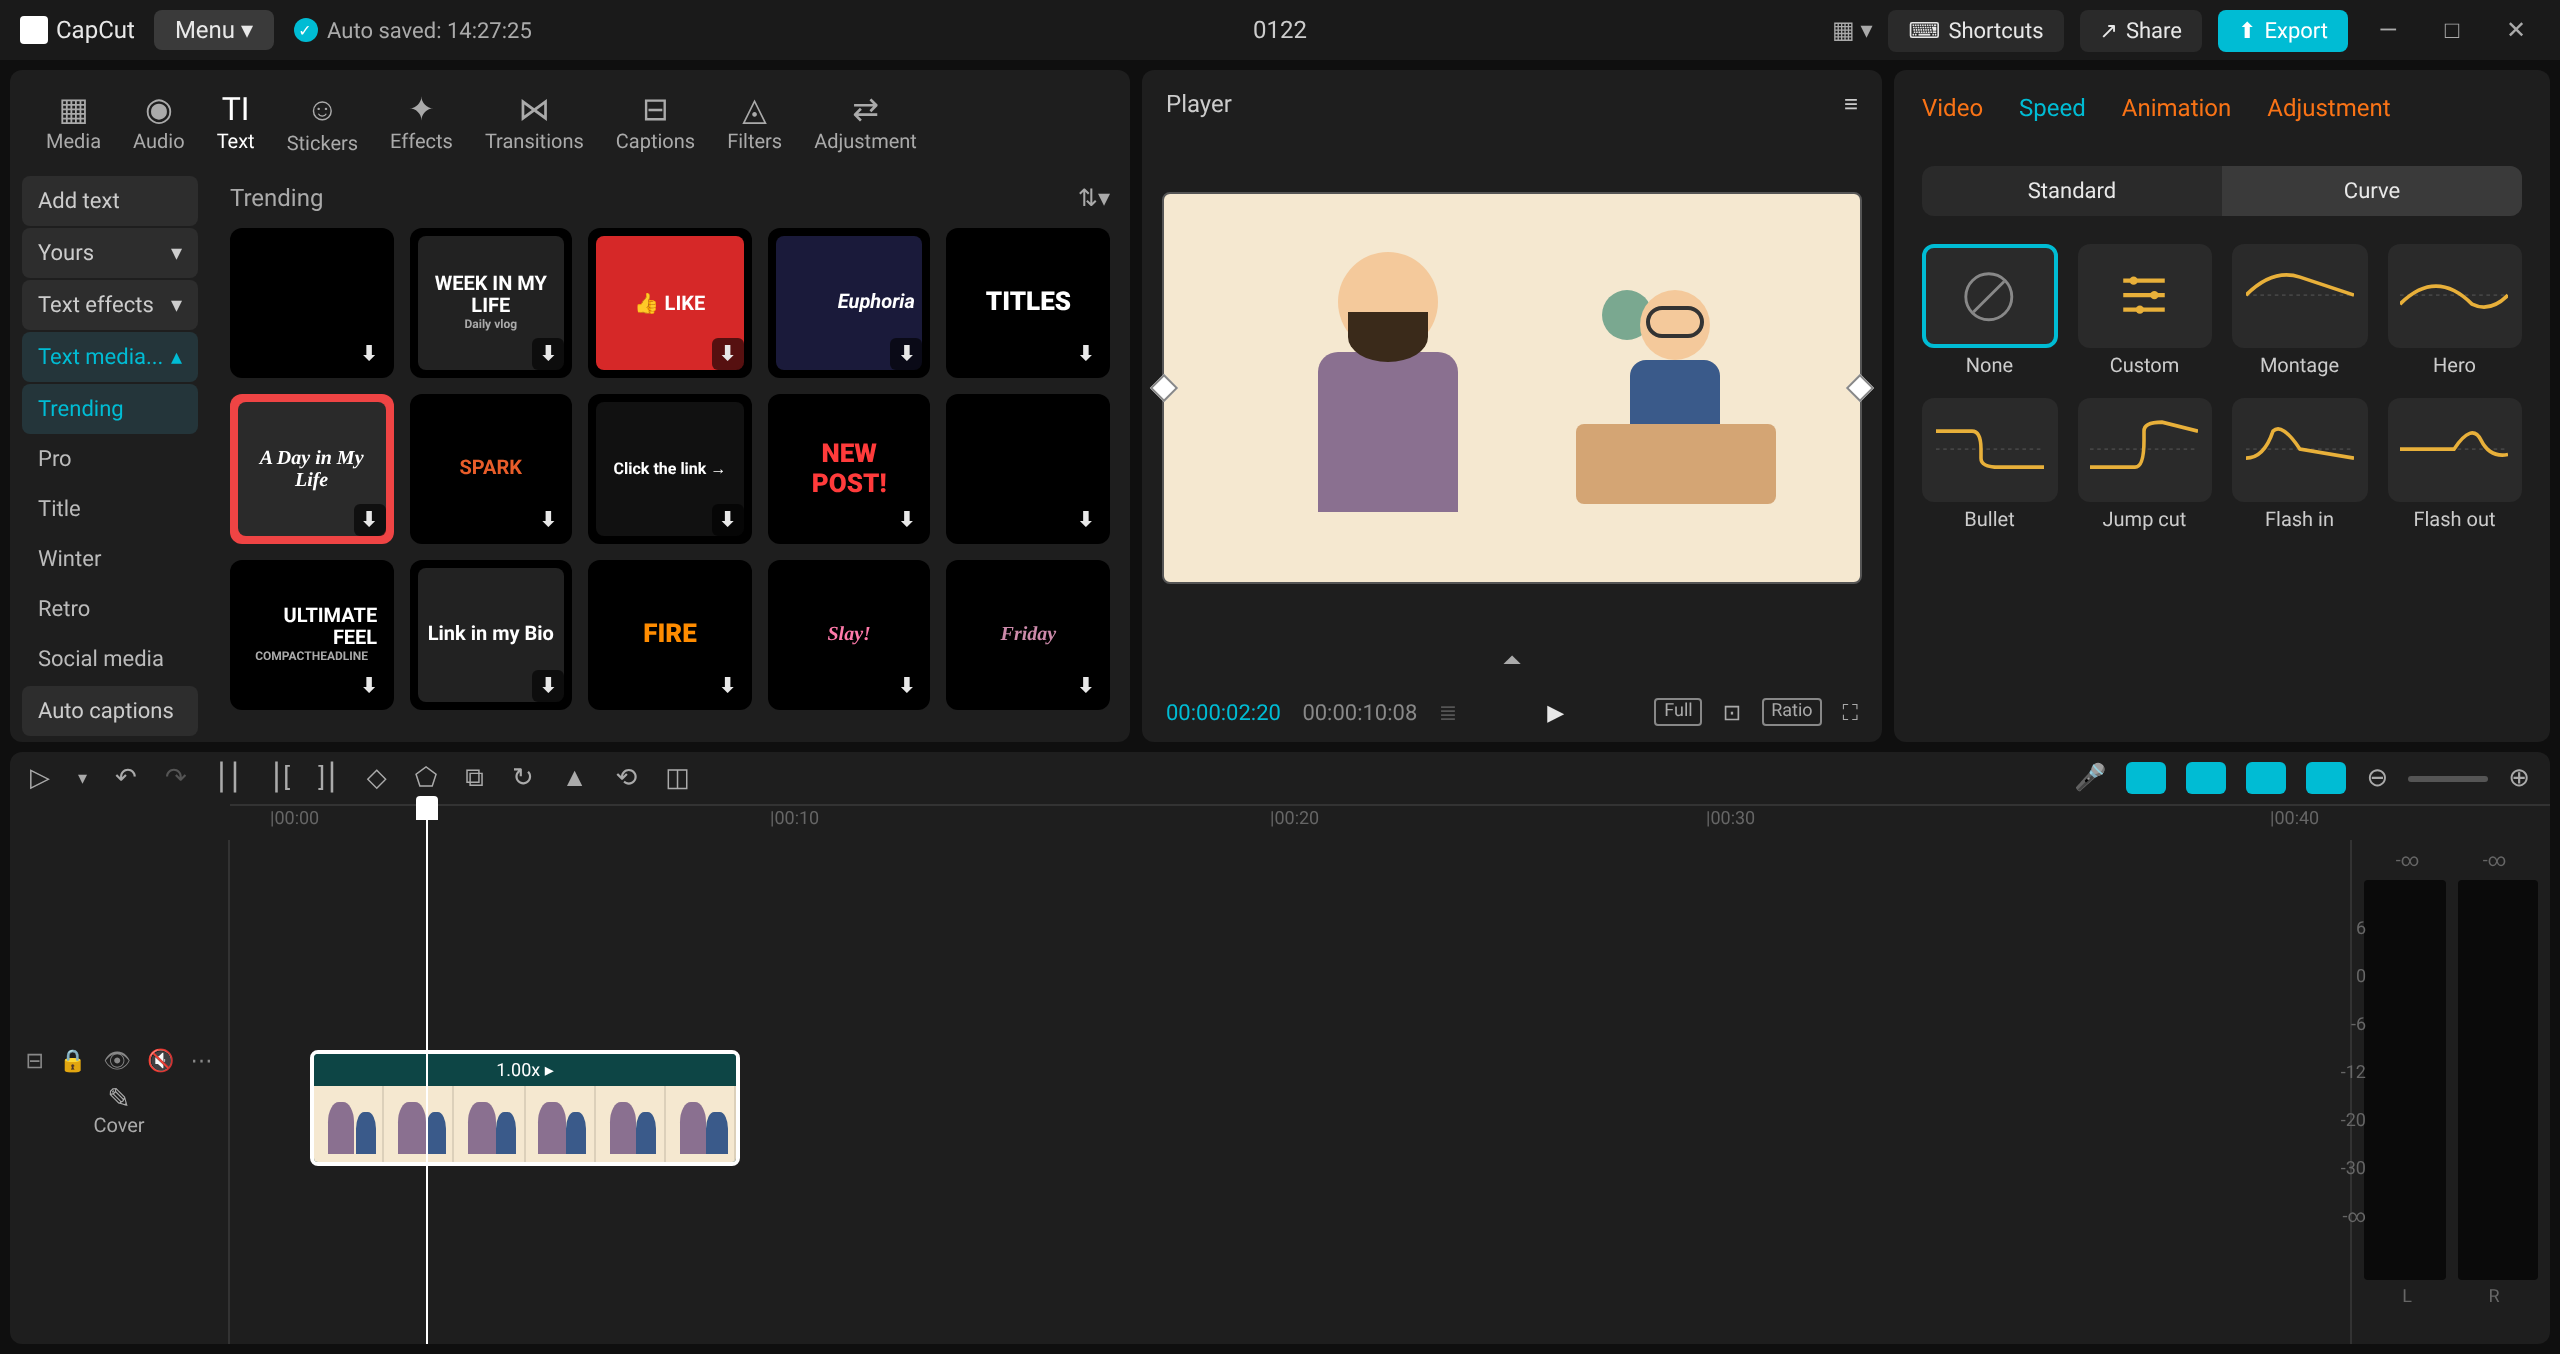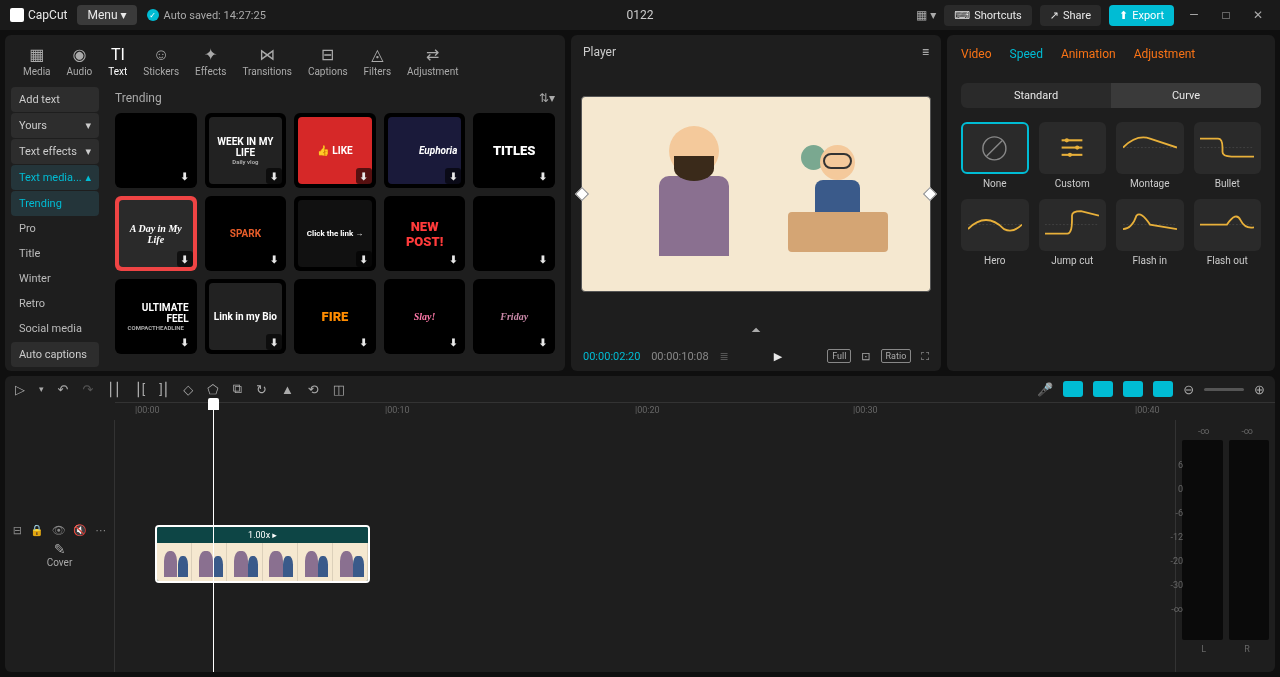--- a/index.html
+++ b/index.html
@@ -353,33 +353,33 @@
                 <line x1="0" y1="15" x2="60" y2="15" stroke="#444" stroke-dasharray="2,2"></line>
                 <path d="M0,15 Q15,0 30,5 T60,15" fill="none" stroke="#e8b03a" stroke-width="2"></path>
               </svg>
             </div>
             <div class="curve-lbl">Montage</div>
           </div>
           <div class="curve-item">
             <div class="curve-box">
               <svg viewBox="0 0 60 30">
                 <line x1="0" y1="15" x2="60" y2="15" stroke="#444" stroke-dasharray="2,2"></line>
+                <path d="M0,20 Q20,0 40,20 Q50,25 60,15" fill="none" stroke="#e8b03a" stroke-width="2"></path>
+              </svg>
+            </div>
+            <div class="curve-lbl">Hero</div>
+          </div>
+          <div class="curve-item">
+            <div class="curve-box">
+              <svg viewBox="0 0 60 30">
+                <line x1="0" y1="15" x2="60" y2="15" stroke="#444" stroke-dasharray="2,2"></line>
                 <path d="M0,5 L20,5 Q25,5 25,15 L25,20 Q25,25 35,25 L60,25" fill="none" stroke="#e8b03a" stroke-width="2"></path>
               </svg>
             </div>
             <div class="curve-lbl">Bullet</div>
-          </div>
-          <div class="curve-item">
-            <div class="curve-box">
-              <svg viewBox="0 0 60 30">
-                <line x1="0" y1="15" x2="60" y2="15" stroke="#444" stroke-dasharray="2,2"></line>
-                <path d="M0,20 Q20,0 40,20 Q50,25 60,15" fill="none" stroke="#e8b03a" stroke-width="2"></path>
-              </svg>
-            </div>
-            <div class="curve-lbl">Hero</div>
           </div>
           <div class="curve-item">
             <div class="curve-box">
               <svg viewBox="0 0 60 30">
                 <line x1="0" y1="15" x2="60" y2="15" stroke="#444" stroke-dasharray="2,2"></line>
                 <path d="M0,25 L25,25 Q30,25 30,10 L30,5 Q30,0 40,0 L60,5" fill="none" stroke="#e8b03a" stroke-width="2"></path>
               </svg>
             </div>
             <div class="curve-lbl">Jump cut</div>
           </div>

